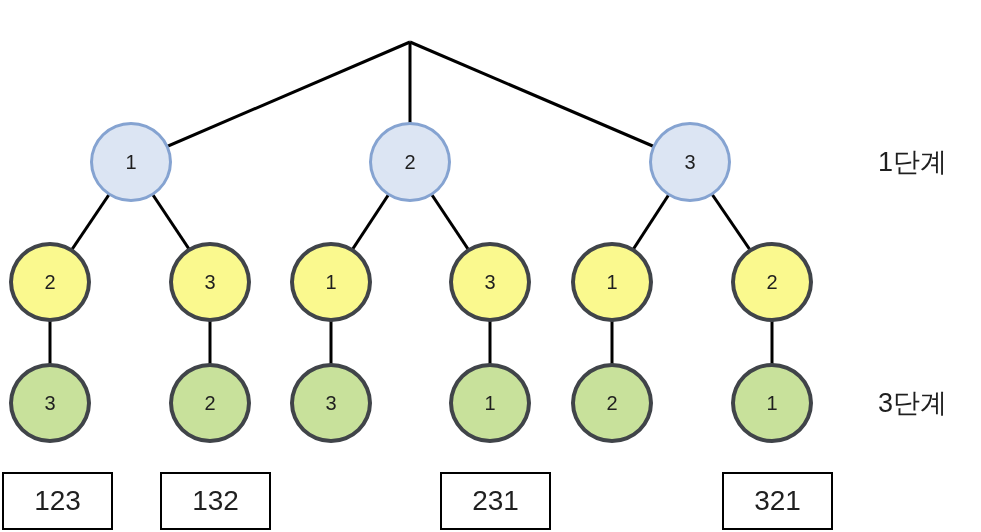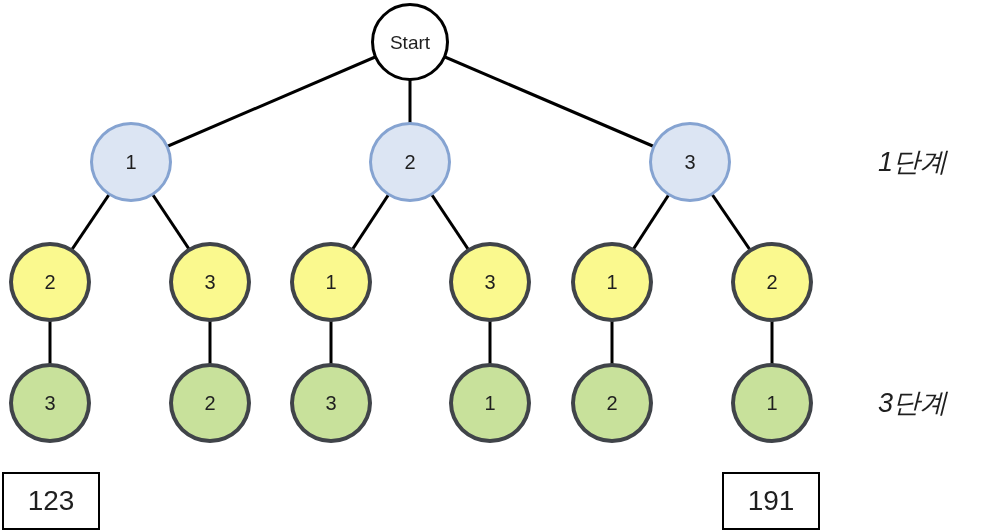--- a/index.html
+++ b/index.html
@@ -43,38 +43,37 @@
     background: #faf98e;
     border: 4px solid #404449;
   }
   .node.lvl3 {
     background: #c8e19b;
     border: 4px solid #404449;
   }
   .result {
     position: absolute;
     top: 472px;
-    width: 98px; height: 58px;
+    width: 111px; height: 58px;
     box-sizing: border-box;
     background: #ffffff;
     border: 2px solid #000000;
     display: flex;
     align-items: center;
     justify-content: center;
     font-size: 28px;
   }
   .stage {
     position: absolute;
     left: 878px;
     height: 32px;
     display: flex;
     align-items: center;
     font-size: 27px;
     white-space: nowrap;
-    font-style: italic;
   }
 </style>
 </head>
 <body>
 
 <div class="canvas">
 
   <svg class="edges" width="981" height="532" xmlns="http://www.w3.org/2000/svg">
     <line x1="410" y1="42" x2="131" y2="162"></line>
     <line x1="410" y1="42" x2="410" y2="162"></line>
@@ -86,21 +85,20 @@
     <line x1="690" y1="162" x2="612" y2="282"></line>
     <line x1="690" y1="162" x2="772" y2="282"></line>
     <line x1="50" y1="282" x2="50" y2="403"></line>
     <line x1="210" y1="282" x2="210" y2="403"></line>
     <line x1="331" y1="282" x2="331" y2="403"></line>
     <line x1="490" y1="282" x2="490" y2="403"></line>
     <line x1="612" y1="282" x2="612" y2="403"></line>
     <line x1="772" y1="282" x2="772" y2="403"></line>
   </svg>
 
-  <div class="node start" style="left:371px; top:3px">Start</div>
 
   <div class="node lvl1" style="left:90px;  top:122px">1</div>
   <div class="node lvl1" style="left:369px; top:122px">2</div>
   <div class="node lvl1" style="left:649px; top:122px">3</div>
 
   <div class="node lvl2" style="left:9px;   top:242px">2</div>
   <div class="node lvl2" style="left:169px; top:242px">3</div>
   <div class="node lvl2" style="left:290px; top:242px">1</div>
   <div class="node lvl2" style="left:449px; top:242px">3</div>
   <div class="node lvl2" style="left:571px; top:242px">1</div>
@@ -110,15 +108,17 @@
   <div class="node lvl3" style="left:169px; top:363px">2</div>
   <div class="node lvl3" style="left:290px; top:363px">3</div>
   <div class="node lvl3" style="left:449px; top:363px">1</div>
   <div class="node lvl3" style="left:571px; top:363px">2</div>
   <div class="node lvl3" style="left:731px; top:363px">1</div>
 
   <div class="stage" style="top:146px">1단계</div>
   <div class="stage" style="top:387px">3단계</div>
 
   <div class="result" style="left:2px">123</div>
-  <div class="result" style="left:722px">191</div>
+  <div class="result" style="left:160px">132</div>
+  <div class="result" style="left:440px">231</div>
+  <div class="result" style="left:722px">321</div>
 
 </div>
 
 </body></html>

